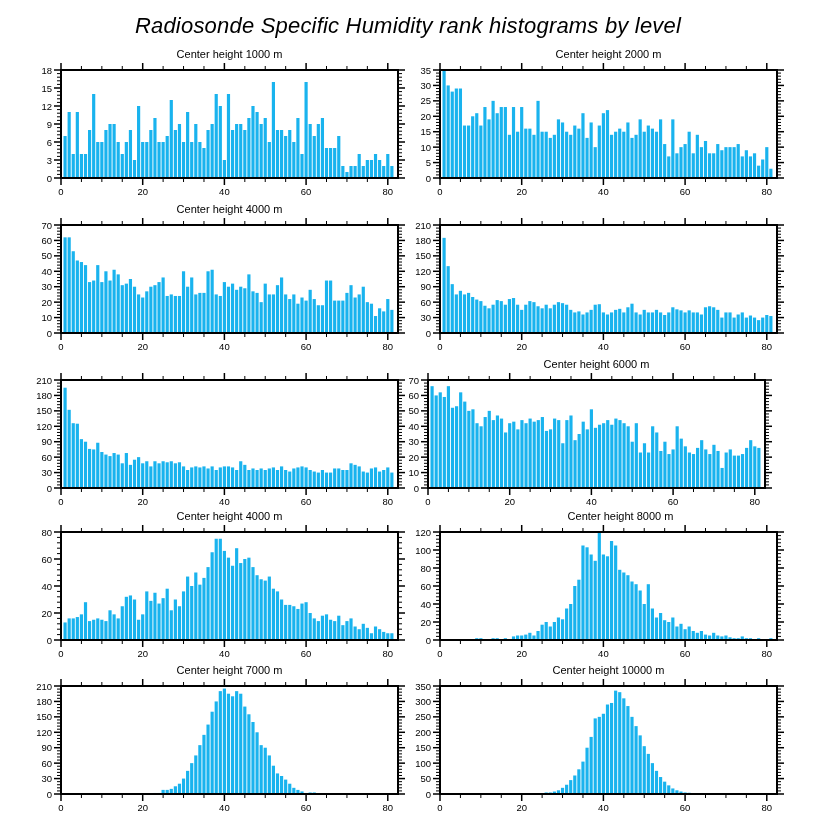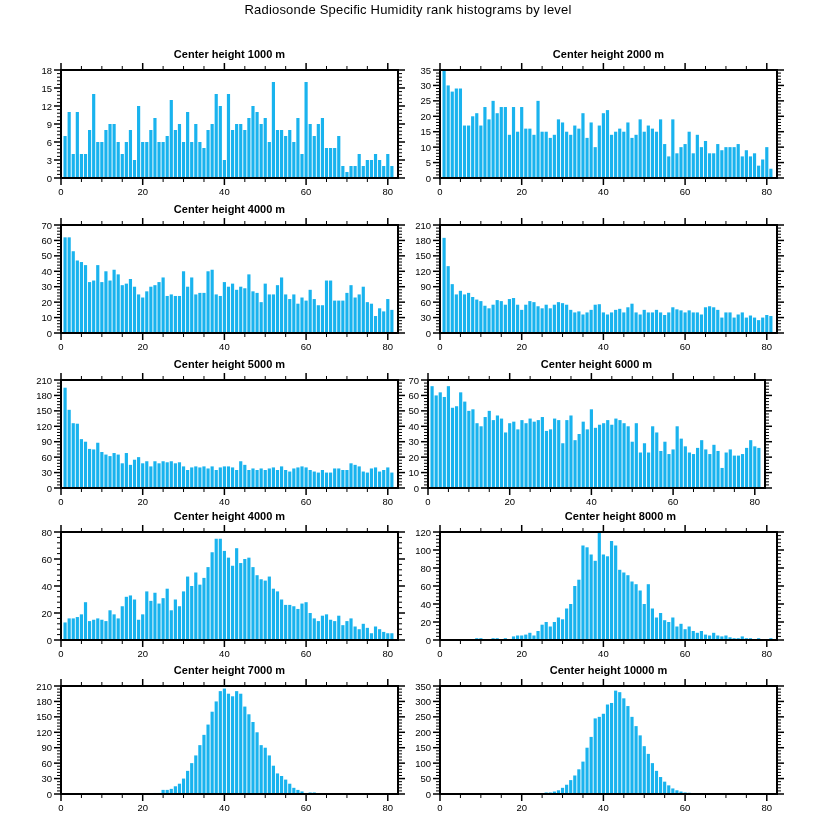--- a/index.html
+++ b/index.html
@@ -1,21 +1,21 @@
 <!DOCTYPE html>
 <html><head>
 <meta charset="utf-8">
 <style>
   html,body{margin:0;padding:0;background:#ffffff;}
   body{width:816px;height:824px;font-family:"Liberation Sans",sans-serif;color:#000;}
   .page{position:relative;width:816px;height:824px;overflow:hidden;background:#fff;}
-  .main-title{position:absolute;top:2px;left:0;width:816px;text-align:center;
-              font-size:13px;letter-spacing:0.2px;color:#000;}
+  .main-title{position:absolute;top:13px;left:0;width:816px;text-align:center;
+              font-size:22px;letter-spacing:0.2px;color:#000;font-style:italic;}
   .cell{position:absolute;width:408px;height:152px;}
-  .sub-title{position:absolute;top:2px;width:337px;text-align:center;font-size:11px;color:#000;font-weight:bold;}
+  .sub-title{position:absolute;top:2px;width:337px;text-align:center;font-size:11px;color:#000;}
   svg.hist{position:absolute;left:0;top:0;display:block;}
 </style>
 </head>
 <body>
 
 <div class="page">
   <div class="main-title">Radiosonde Specific Humidity rank histograms by level</div>
 
   <div class="cell" style="left:0px;top:46px">
     <div class="sub-title" style="left:61px">Center height 1000 m</div>
@@ -825,21 +825,20 @@
         <line x1="297.5151515151515" y1="132" x2="297.5151515151515" y2="136" stroke="#000000" stroke-width="1"></line>
         <line x1="297.5151515151515" y1="24" x2="297.5151515151515" y2="20" stroke="#000000" stroke-width="1"></line>
         <line x1="317.93939393939394" y1="132" x2="317.93939393939394" y2="136" stroke="#000000" stroke-width="1"></line>
         <line x1="317.93939393939394" y1="24" x2="317.93939393939394" y2="20" stroke="#000000" stroke-width="1"></line>
         <line x1="338.3636363636364" y1="132" x2="338.3636363636364" y2="136" stroke="#000000" stroke-width="1"></line>
         <line x1="338.3636363636364" y1="24" x2="338.3636363636364" y2="20" stroke="#000000" stroke-width="1"></line>
       </svg>
   </div>
 
   <div class="cell" style="left:0px;top:356px">
-    <div class="sub-title" style="left:61px">Center height 5000 m</div>
     <svg class="hist" width="408" height="152">
         <rect x="63.49" y="31.71" width="3.18" height="100.29" fill="#19B3EE"></rect>
         <rect x="67.58" y="53.83" width="3.18" height="78.17" fill="#19B3EE"></rect>
         <rect x="71.66" y="67.20" width="3.18" height="64.80" fill="#19B3EE"></rect>
         <rect x="75.75" y="67.71" width="3.18" height="64.29" fill="#19B3EE"></rect>
         <rect x="79.83" y="83.14" width="3.18" height="48.86" fill="#19B3EE"></rect>
         <rect x="83.92" y="85.71" width="3.18" height="46.29" fill="#19B3EE"></rect>
         <rect x="88.00" y="92.91" width="3.18" height="39.09" fill="#19B3EE"></rect>
         <rect x="92.09" y="93.43" width="3.18" height="38.57" fill="#19B3EE"></rect>
         <rect x="96.17" y="86.74" width="3.18" height="45.26" fill="#19B3EE"></rect>

